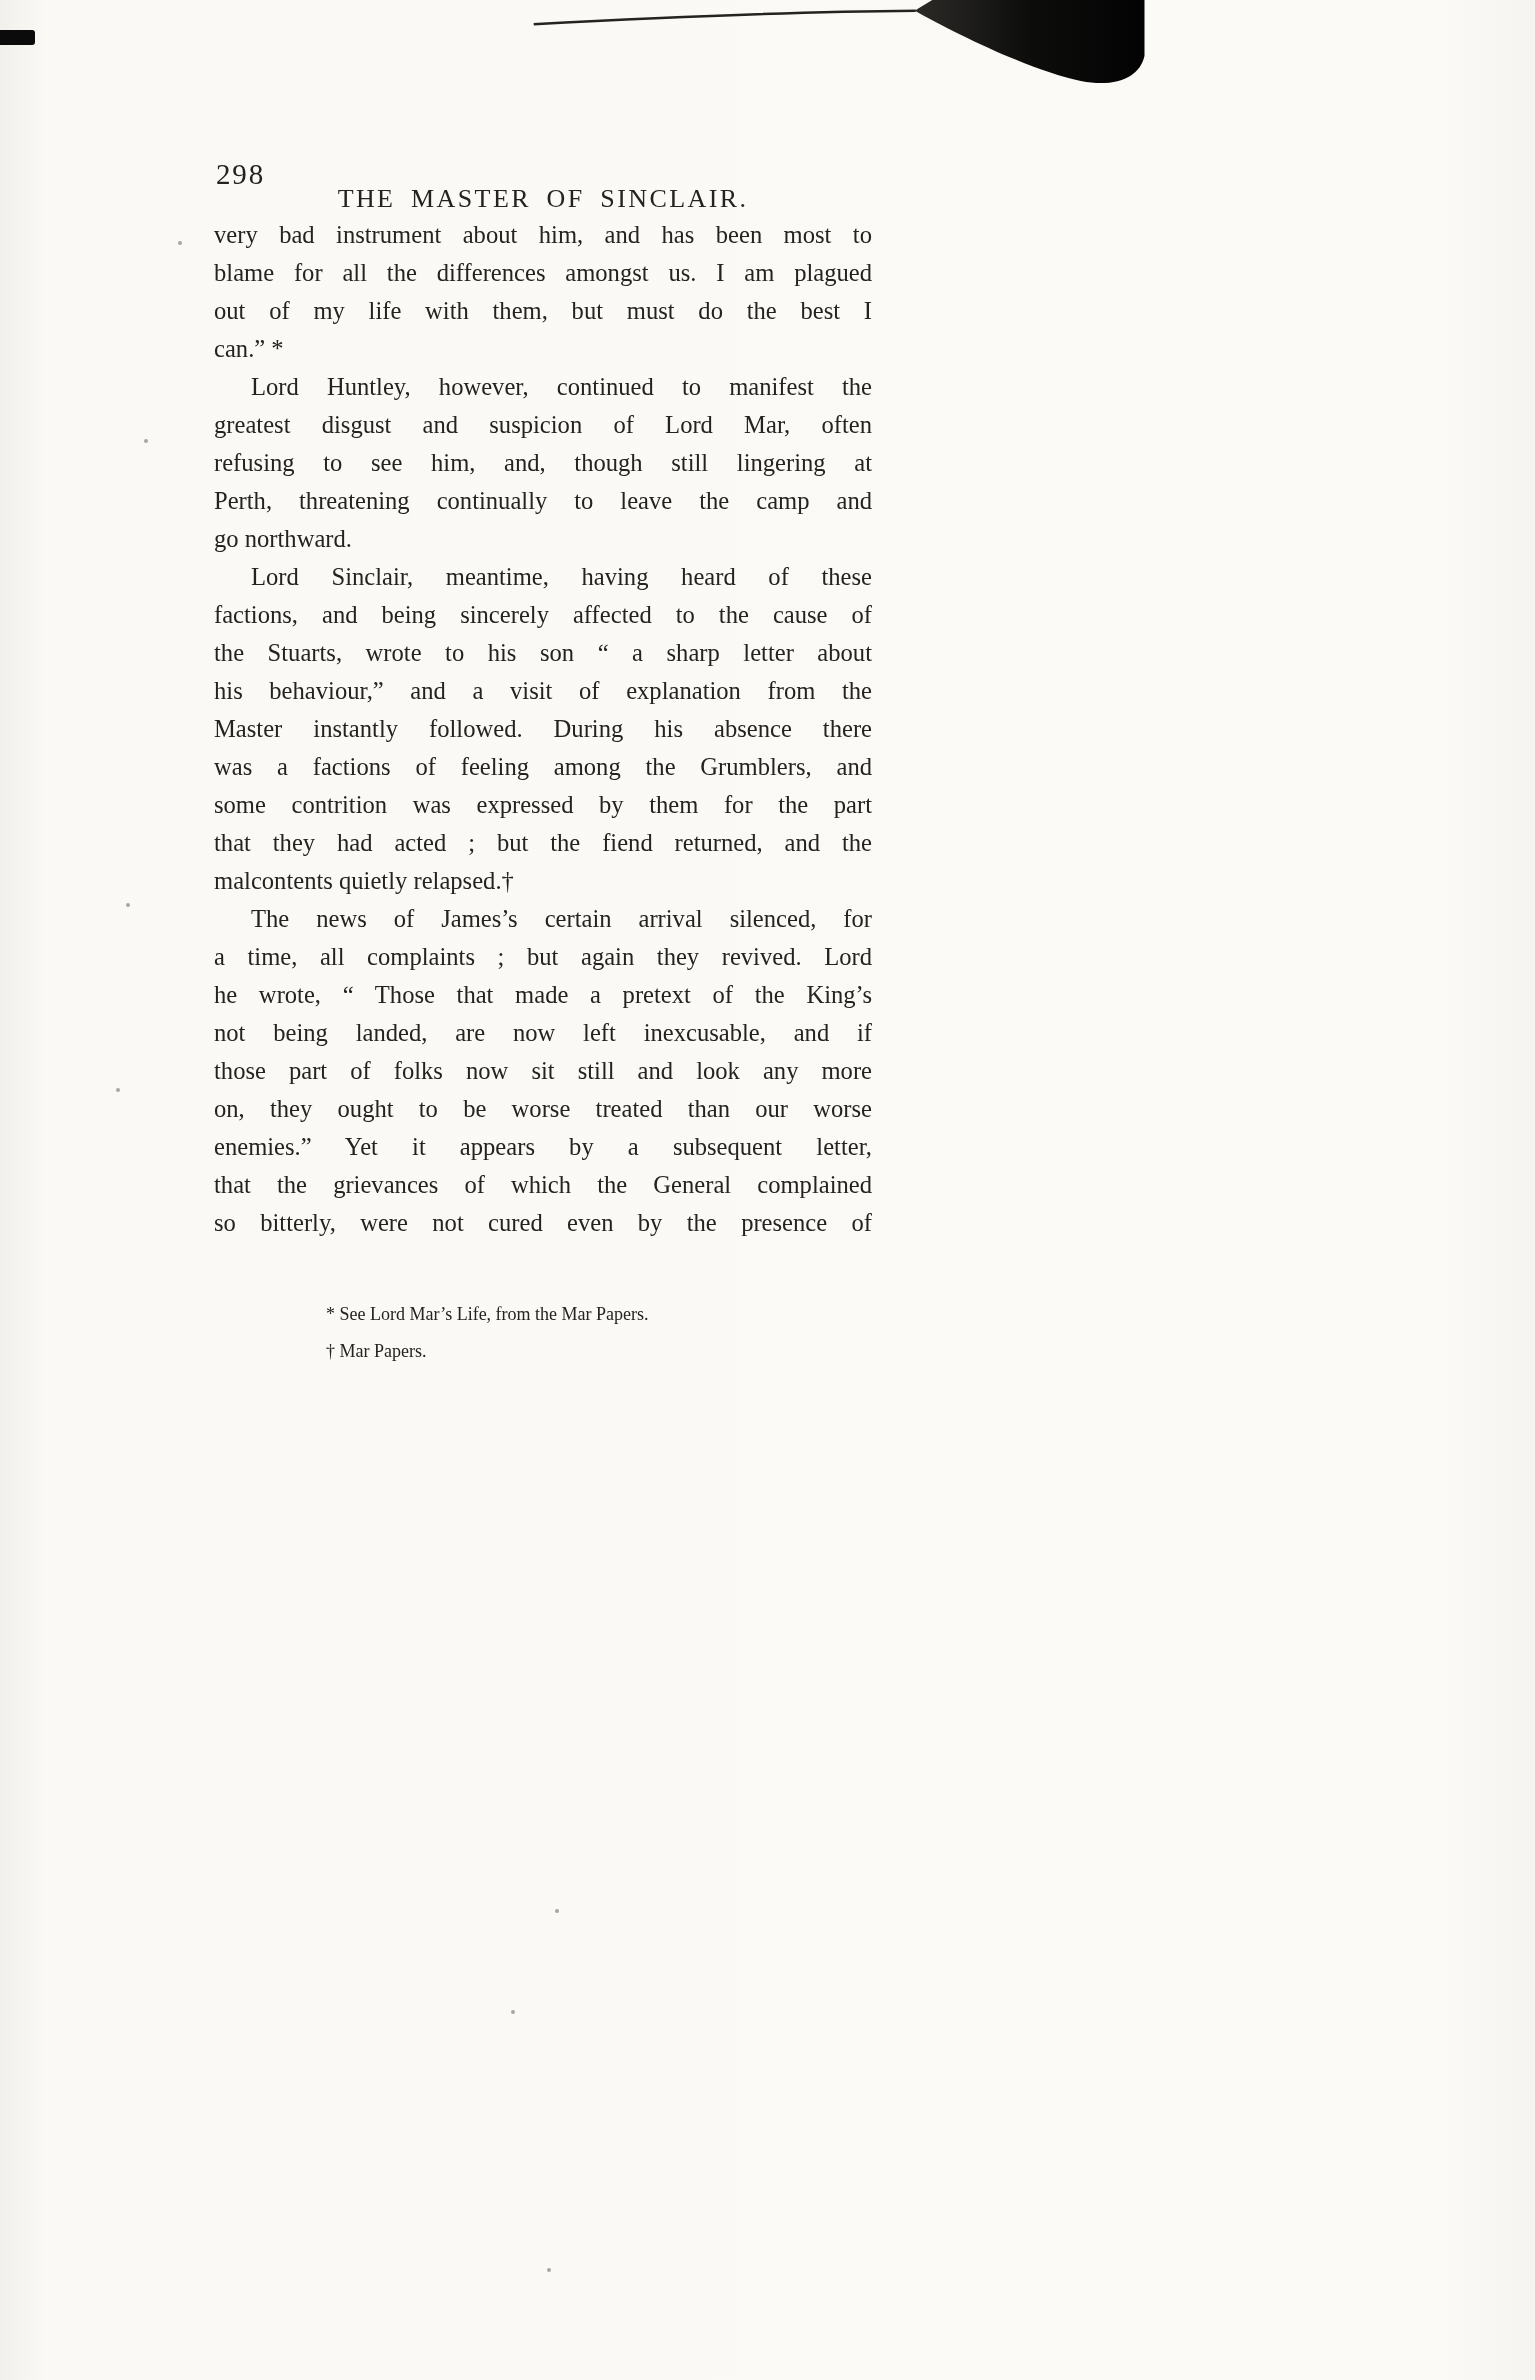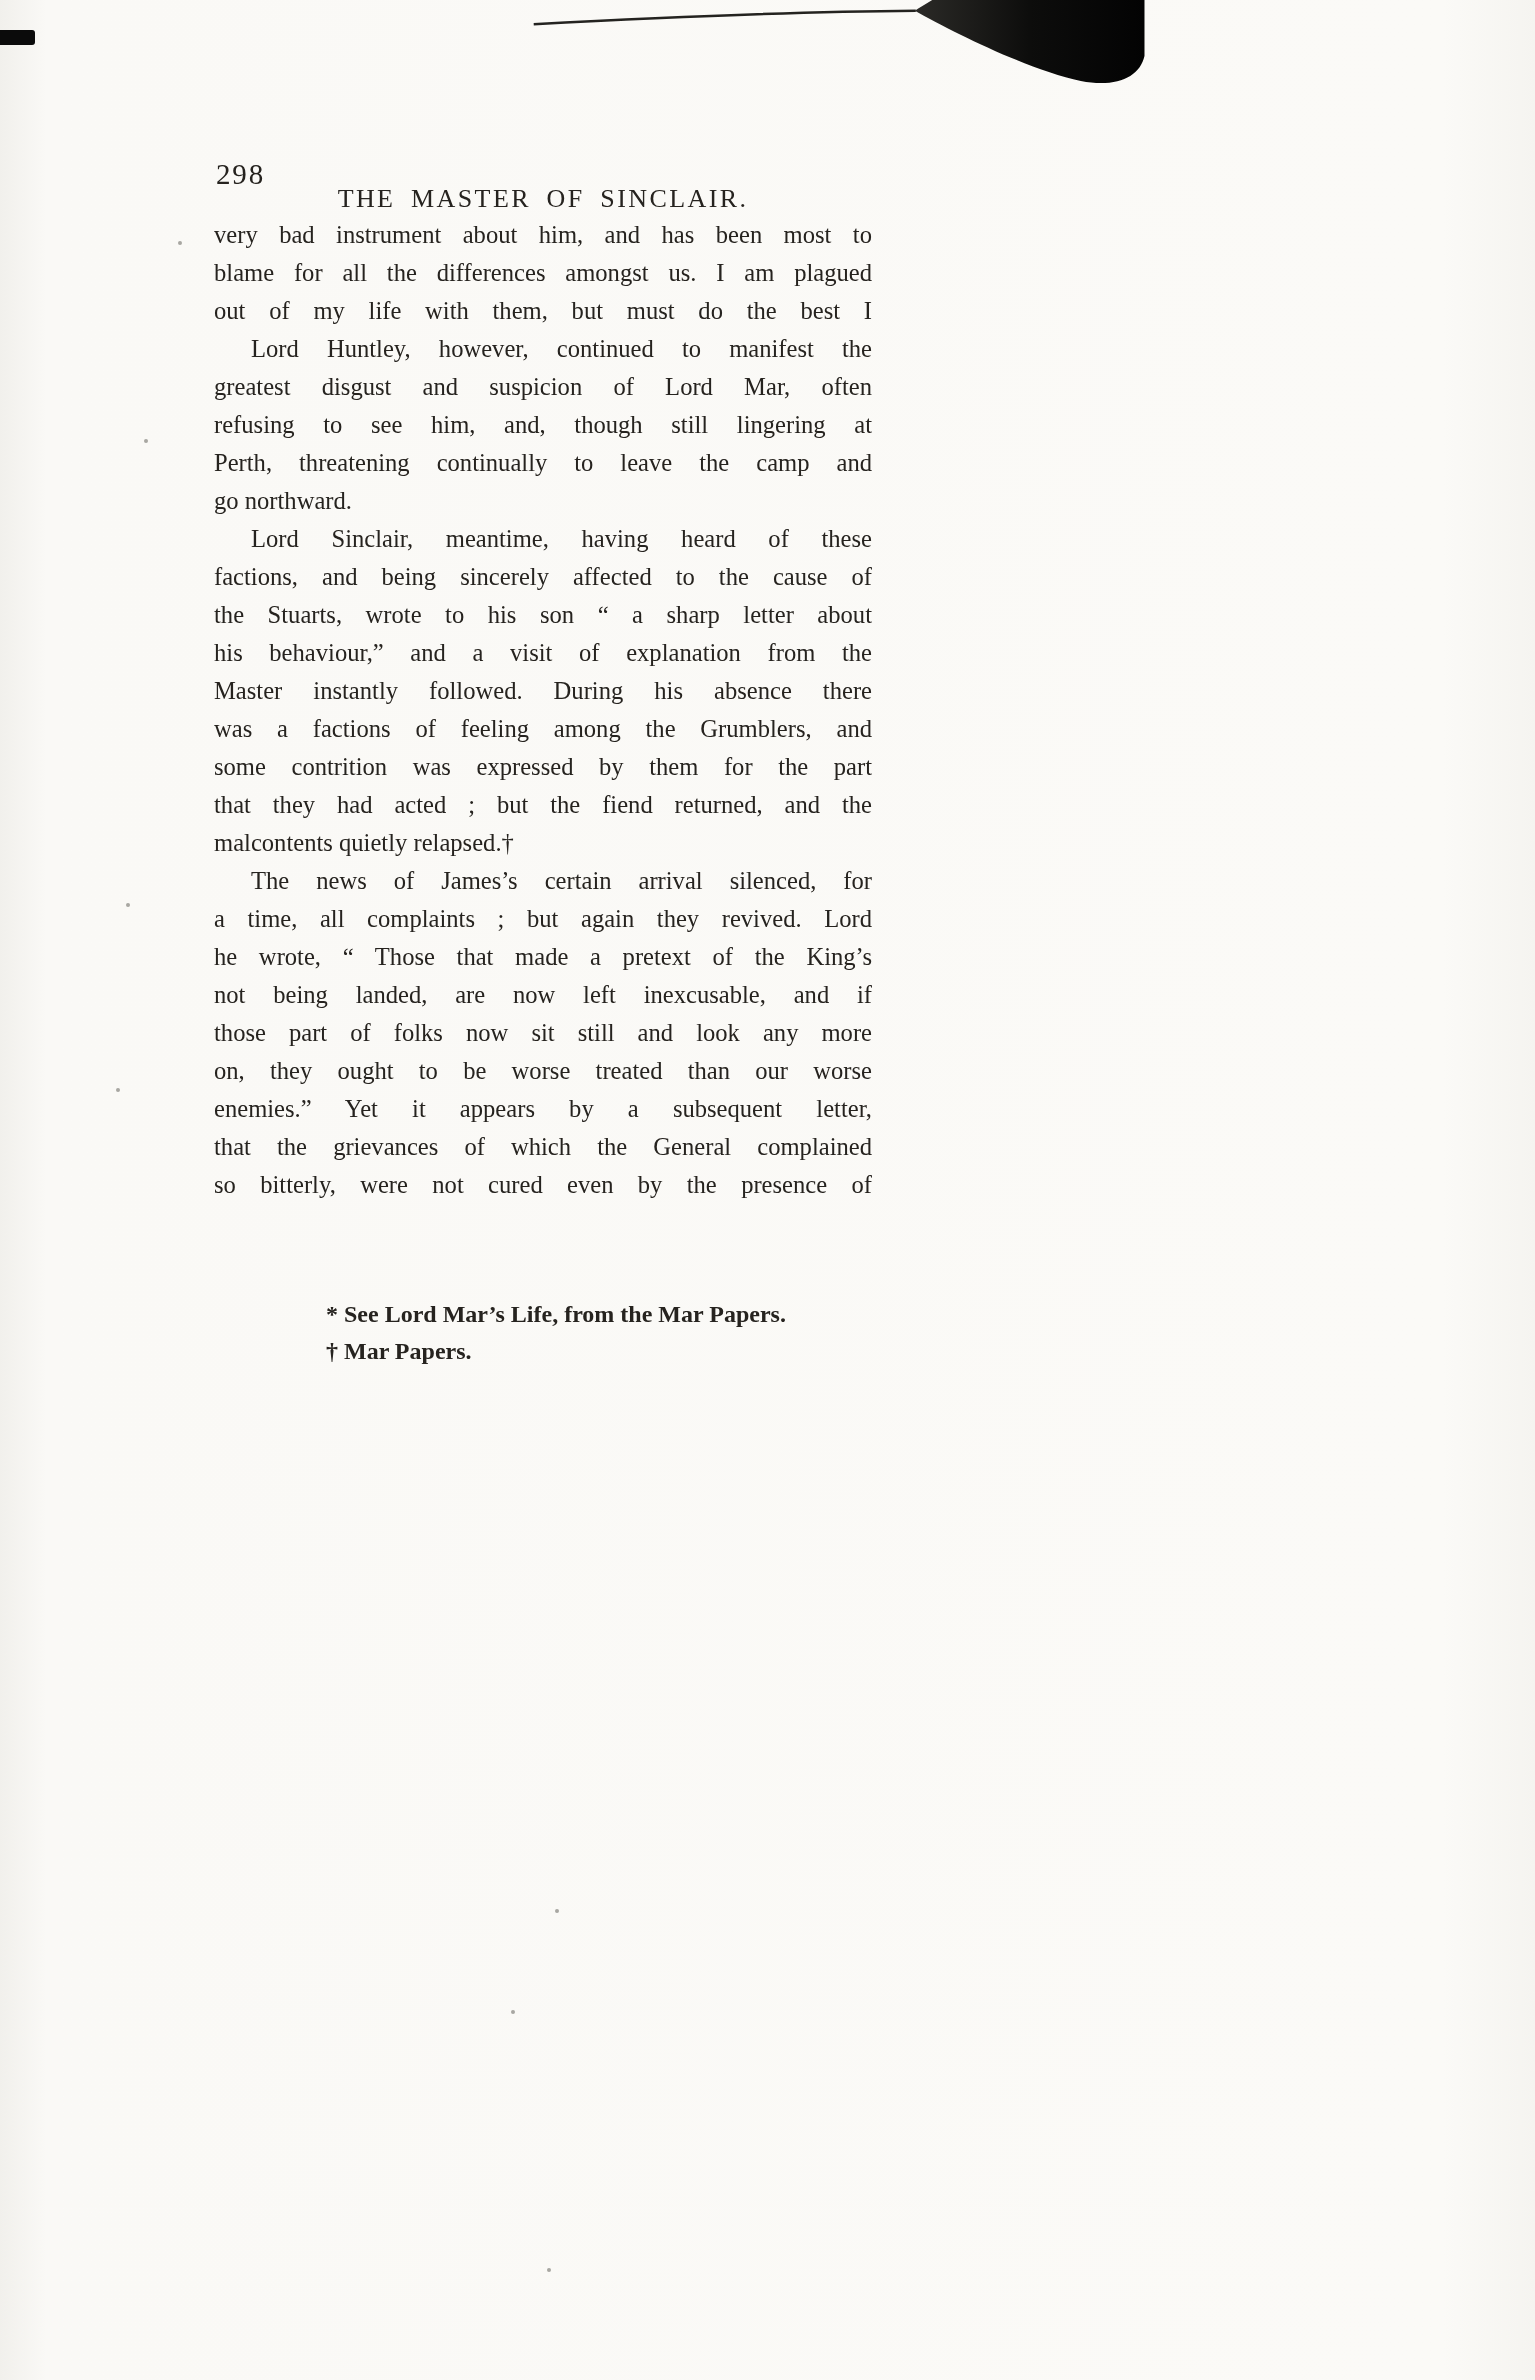--- a/index.html
+++ b/index.html
@@ -32,21 +32,21 @@
   
   .text-block { position:absolute; top:209px; left:214px; width:658px; font-size:24.6px;margin-top:7px; }
   .line {
     height:38px; line-height:38px; overflow:hidden;
     text-align:justify; text-align-last:justify;
   }
   .line.parlast { text-align-last:left; }
   .line.indent  { text-indent:37px; }
 
   
-  .footnotes { position:absolute; top:1296px; left:326px; width:541px; font-size:24px;font-weight:bold; }
+  .footnotes { position:absolute; top:1296px; left:326px; width:541px; font-size:18px; }
   .footnote { line-height:37px; }
 </style>
 </head>
 <body>
 
 <div class="page">
 
   <div class="edge-mark"></div>
 
   <svg class="page-curl" viewBox="0 0 655 115" xmlns="http://www.w3.org/2000/svg">
@@ -63,20 +63,21 @@
 
   <div class="page-header">
     <span class="page-number">298</span>
     <span class="running-title">THE MASTER OF SINCLAIR.</span>
   </div>
 
   <div class="text-block">
     <div class="line">very bad instrument about him, and has been most to</div>
     <div class="line">blame for all the differences amongst us.  I am plagued</div>
     <div class="line">out of my life with them, but must do the best I</div>
+    <div class="line parlast">can.” *</div>
     <div class="line indent">Lord Huntley, however, continued to manifest the</div>
     <div class="line">greatest disgust and suspicion of Lord Mar, often</div>
     <div class="line">refusing to see him, and, though still lingering at</div>
     <div class="line">Perth, threatening continually to leave the camp and</div>
     <div class="line parlast">go northward.</div>
     <div class="line indent">Lord Sinclair, meantime, having heard of these</div>
     <div class="line">factions, and being sincerely affected to the cause of</div>
     <div class="line">the Stuarts, wrote to his son “ a sharp letter about</div>
     <div class="line">his behaviour,” and a visit of explanation from the</div>
     <div class="line">Master instantly followed.  During his absence there</div>

